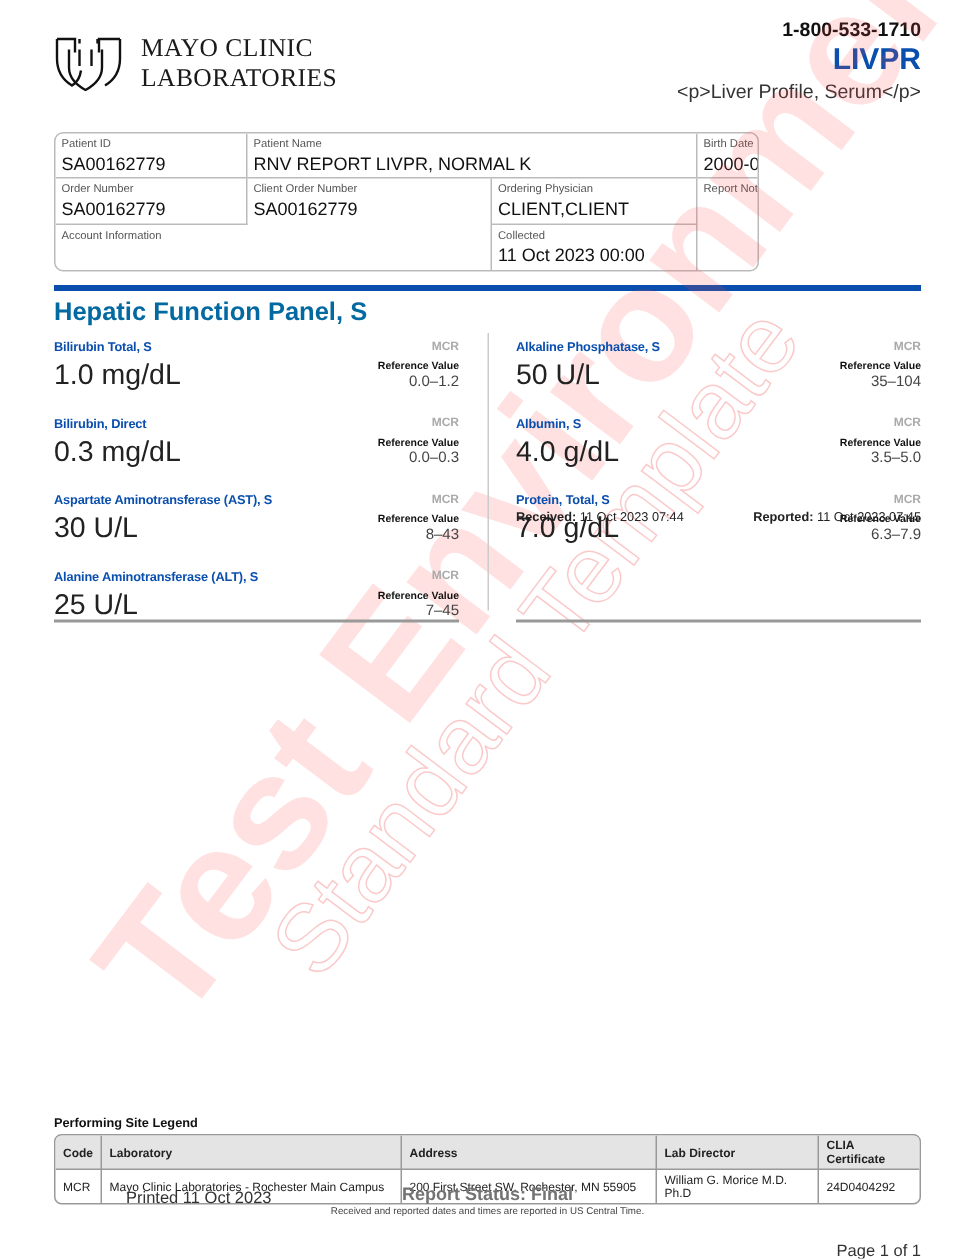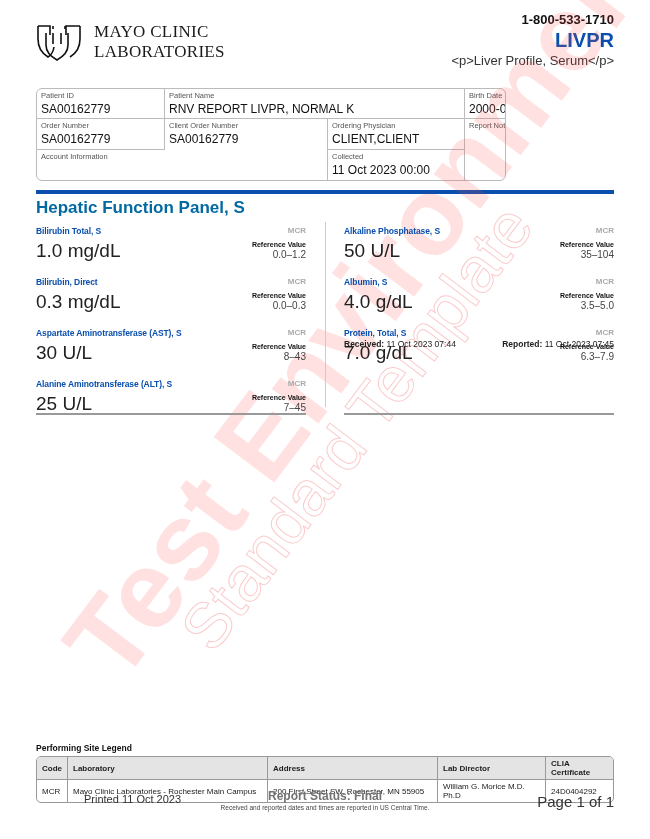--- a/index.html
+++ b/index.html
@@ -45,21 +45,21 @@
 
   .legend-title { position: absolute; left: 36px; top: 743px; font-size: 8.5px; font-weight: bold; color: #111; }
   .legend { position: absolute; left: 36px; top: 756px; width: 578px; border: 1px solid #999; border-radius: 5px; overflow: hidden; border-collapse: separate; border-spacing: 0; font-size: 8px; }
   .legend th { background: #e4e4e4; text-align: left; font-weight: bold; padding: 2px 5px; border-right: 1px solid #999; border-bottom: 1px solid #999; height: 13px; }
   .legend td { text-align: left; padding: 2px 5px; border-right: 1px solid #999; height: 13px; color: #222; }
   .legend th:last-child, .legend td:last-child { border-right: none; }
 
   .printed { position: absolute; left: 36px; top: 793px; font-size: 11px; color: #333; padding-left: 48px; }
   .status { position: absolute; left: 0; width: 650px; top: 789px; text-align: center; font-size: 12px; font-weight: bold; color: #737373; }
   .status-note { position: absolute; left: 0; width: 650px; top: 804px; text-align: center; font-size: 6.5px; color: #444; }
-  .page { position: absolute; right: 36px; top: 793px; font-size: 15px; color: #333; }
+  .page { position: absolute; right: 36px; top: 828px; font-size: 11px; color: #333; }
 </style>
 </head>
 <body>
 
 <div class="logo">
   <svg viewBox="0 0 46 38">
     <g fill="none" stroke="#111" stroke-width="1.6">
       <path d="M2 3 L2 16 Q2 28 12 34 Q17 31 18 24"></path>
       <path d="M2 3 L14 3 L14 12"></path>
       <path d="M10 10 L10 22 Q10 31 21 37 Q32 31 32 22 L32 10"></path>

